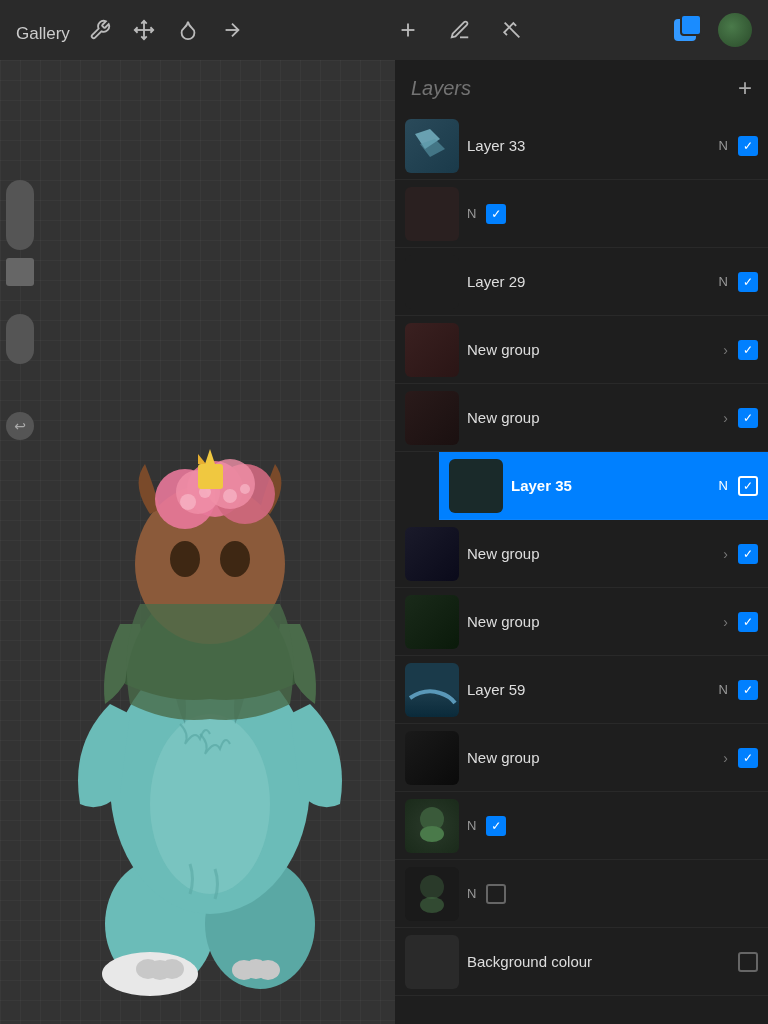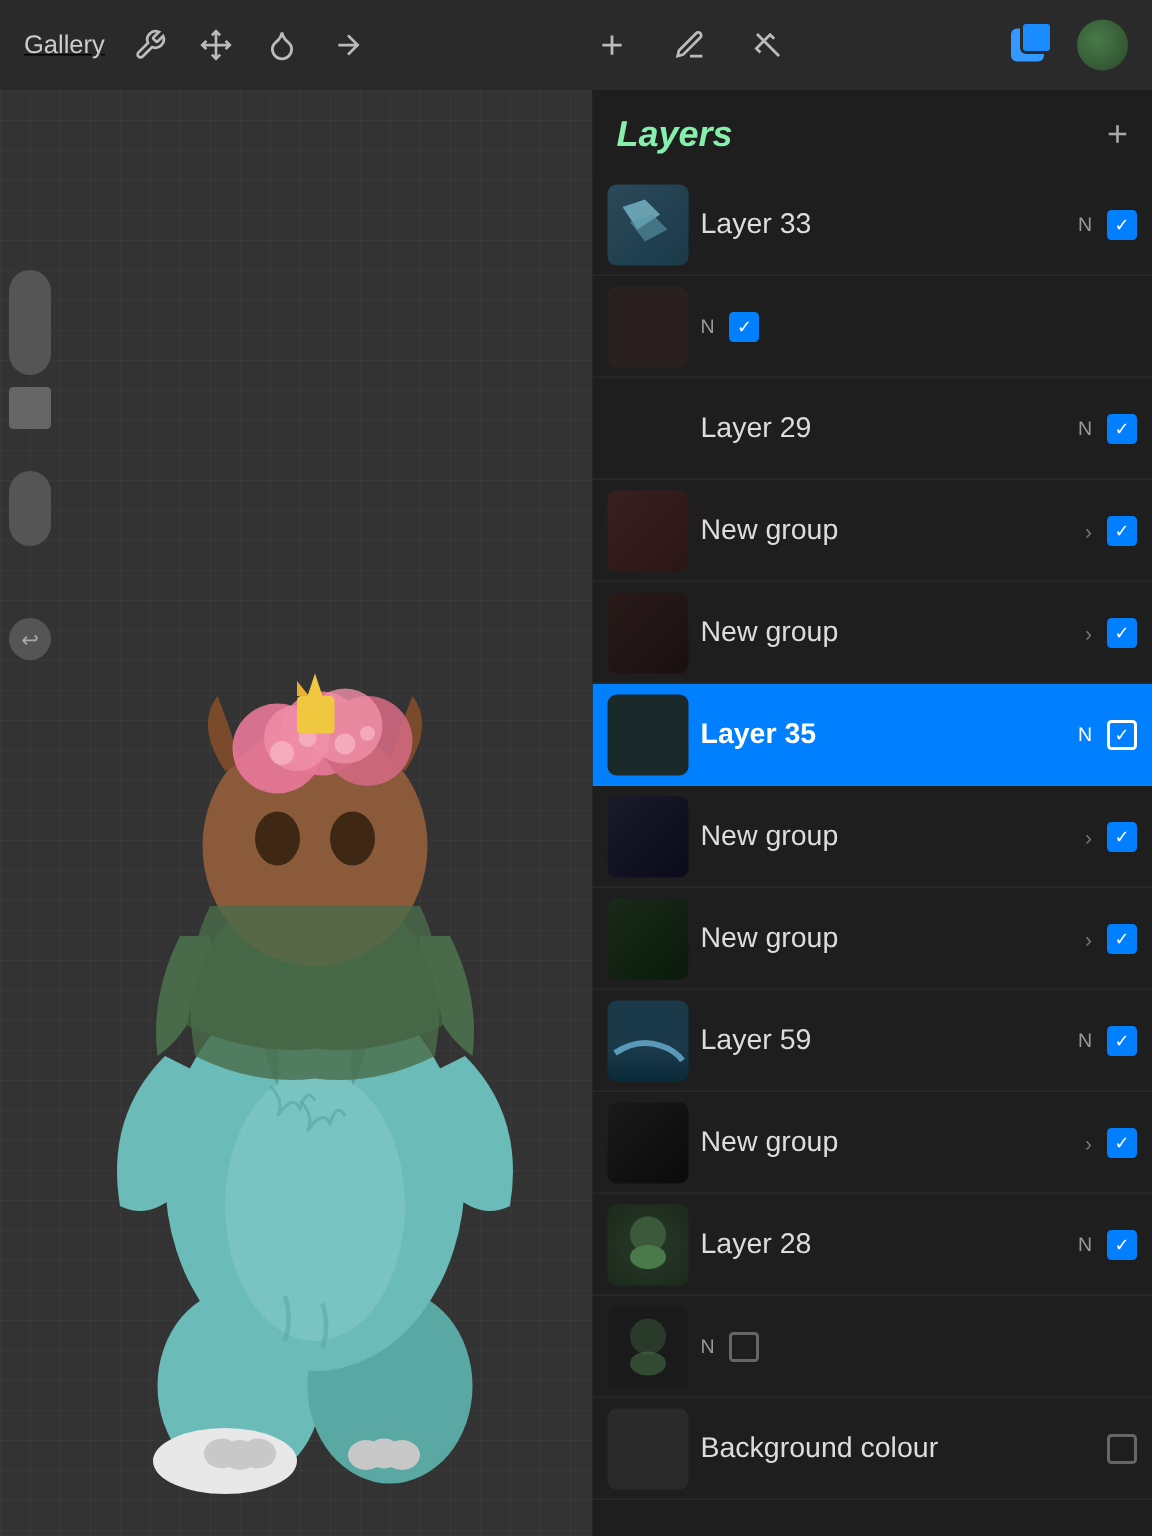--- a/index.html
+++ b/index.html
@@ -20,23 +20,22 @@
       right: 0;
       height: 60px;
       background: #2a2a2a;
       display: flex;
       align-items: center;
       padding: 0 16px;
       z-index: 10;
     }
     .toolbar-left {
       display: flex;
-      align-items: center;
+      align-items: flex-end;
       gap: 16px;
-      text-decoration: underline;
     }
     .toolbar-center {
       flex: 1;
       display: flex;
       justify-content: center;
       gap: 24px;
     }
     .toolbar-right {
       display: flex;
       align-items: center;
@@ -146,23 +145,23 @@
       display: flex;
       align-items: center;
       justify-content: space-between;
       padding: 16px 16px 12px 16px;
       position: sticky;
       top: 0;
       background: #1e1e1e;
       z-index: 5;
     }
     .layers-title {
-      color: #86efac;
-      font-size: 24px;
-      font-weight: 700;
+      color: #737373;
+      font-size: 20px;
+      font-weight: 400;
       font-style: italic;
     }
     .add-layer-btn {
       color: #aaa;
       font-size: 24px;
       background: none;
       border: none;
       cursor: pointer;
       line-height: 1;
     }
@@ -170,37 +169,38 @@
     .layer-row {
       display: flex;
       align-items: center;
       height: 68px;
       padding: 0 10px;
       border-bottom: 1px solid rgba(255,255,255,0.05);
       cursor: pointer;
     }
     .layer-row.active {
       background: #0080ff;
+      margin-left: 44px;
     }
     .layer-thumb {
       width: 54px;
       height: 54px;
       border-radius: 6px;
       background: #3a3a3a;
       flex-shrink: 0;
       overflow: hidden;
       margin-right: 8px;
       display: flex;
       align-items: center;
       justify-content: center;
     }
     .layer-name {
       flex: 1;
       color: #ddd;
-      font-size: 19px;
+      font-size: 15px;
       font-weight: 400;
     }
     .layer-row.active .layer-name {
       color: #fff;
       font-weight: 600;
     }
     .layer-mode {
       color: #999;
       font-size: 13px;
       margin-right: 10px;
@@ -484,21 +484,20 @@
       </div>
       <div class="layer-row">
         <div class="layer-thumb thumb-28">
           <svg width="54" height="54" viewBox="0 0 54 54">
             <circle cx="27" cy="20" r="12" fill="#3a5a3a"></circle>
             <ellipse cx="20" cy="18" r="6" fill="#d06880"></ellipse>
             <ellipse cx="34" cy="16" r="6" fill="#d06880"></ellipse>
             <ellipse cx="27" cy="35" rx="12" ry="8" fill="#4a7a4a"></ellipse>
           </svg>
         </div>
-        <span class="layer-name">Layer 28</span>
         <span class="layer-mode">N</span>
         <div class="layer-check checked"></div>
       </div>
       <div class="layer-row">
         <div class="layer-thumb thumb-1">
           <svg width="54" height="54" viewBox="0 0 54 54">
             <circle cx="27" cy="20" r="12" fill="#3a5a3a" opacity="0.5"></circle>
             <ellipse cx="27" cy="38" rx="12" ry="8" fill="#4a7a4a" opacity="0.5"></ellipse>
           </svg>
         </div>

